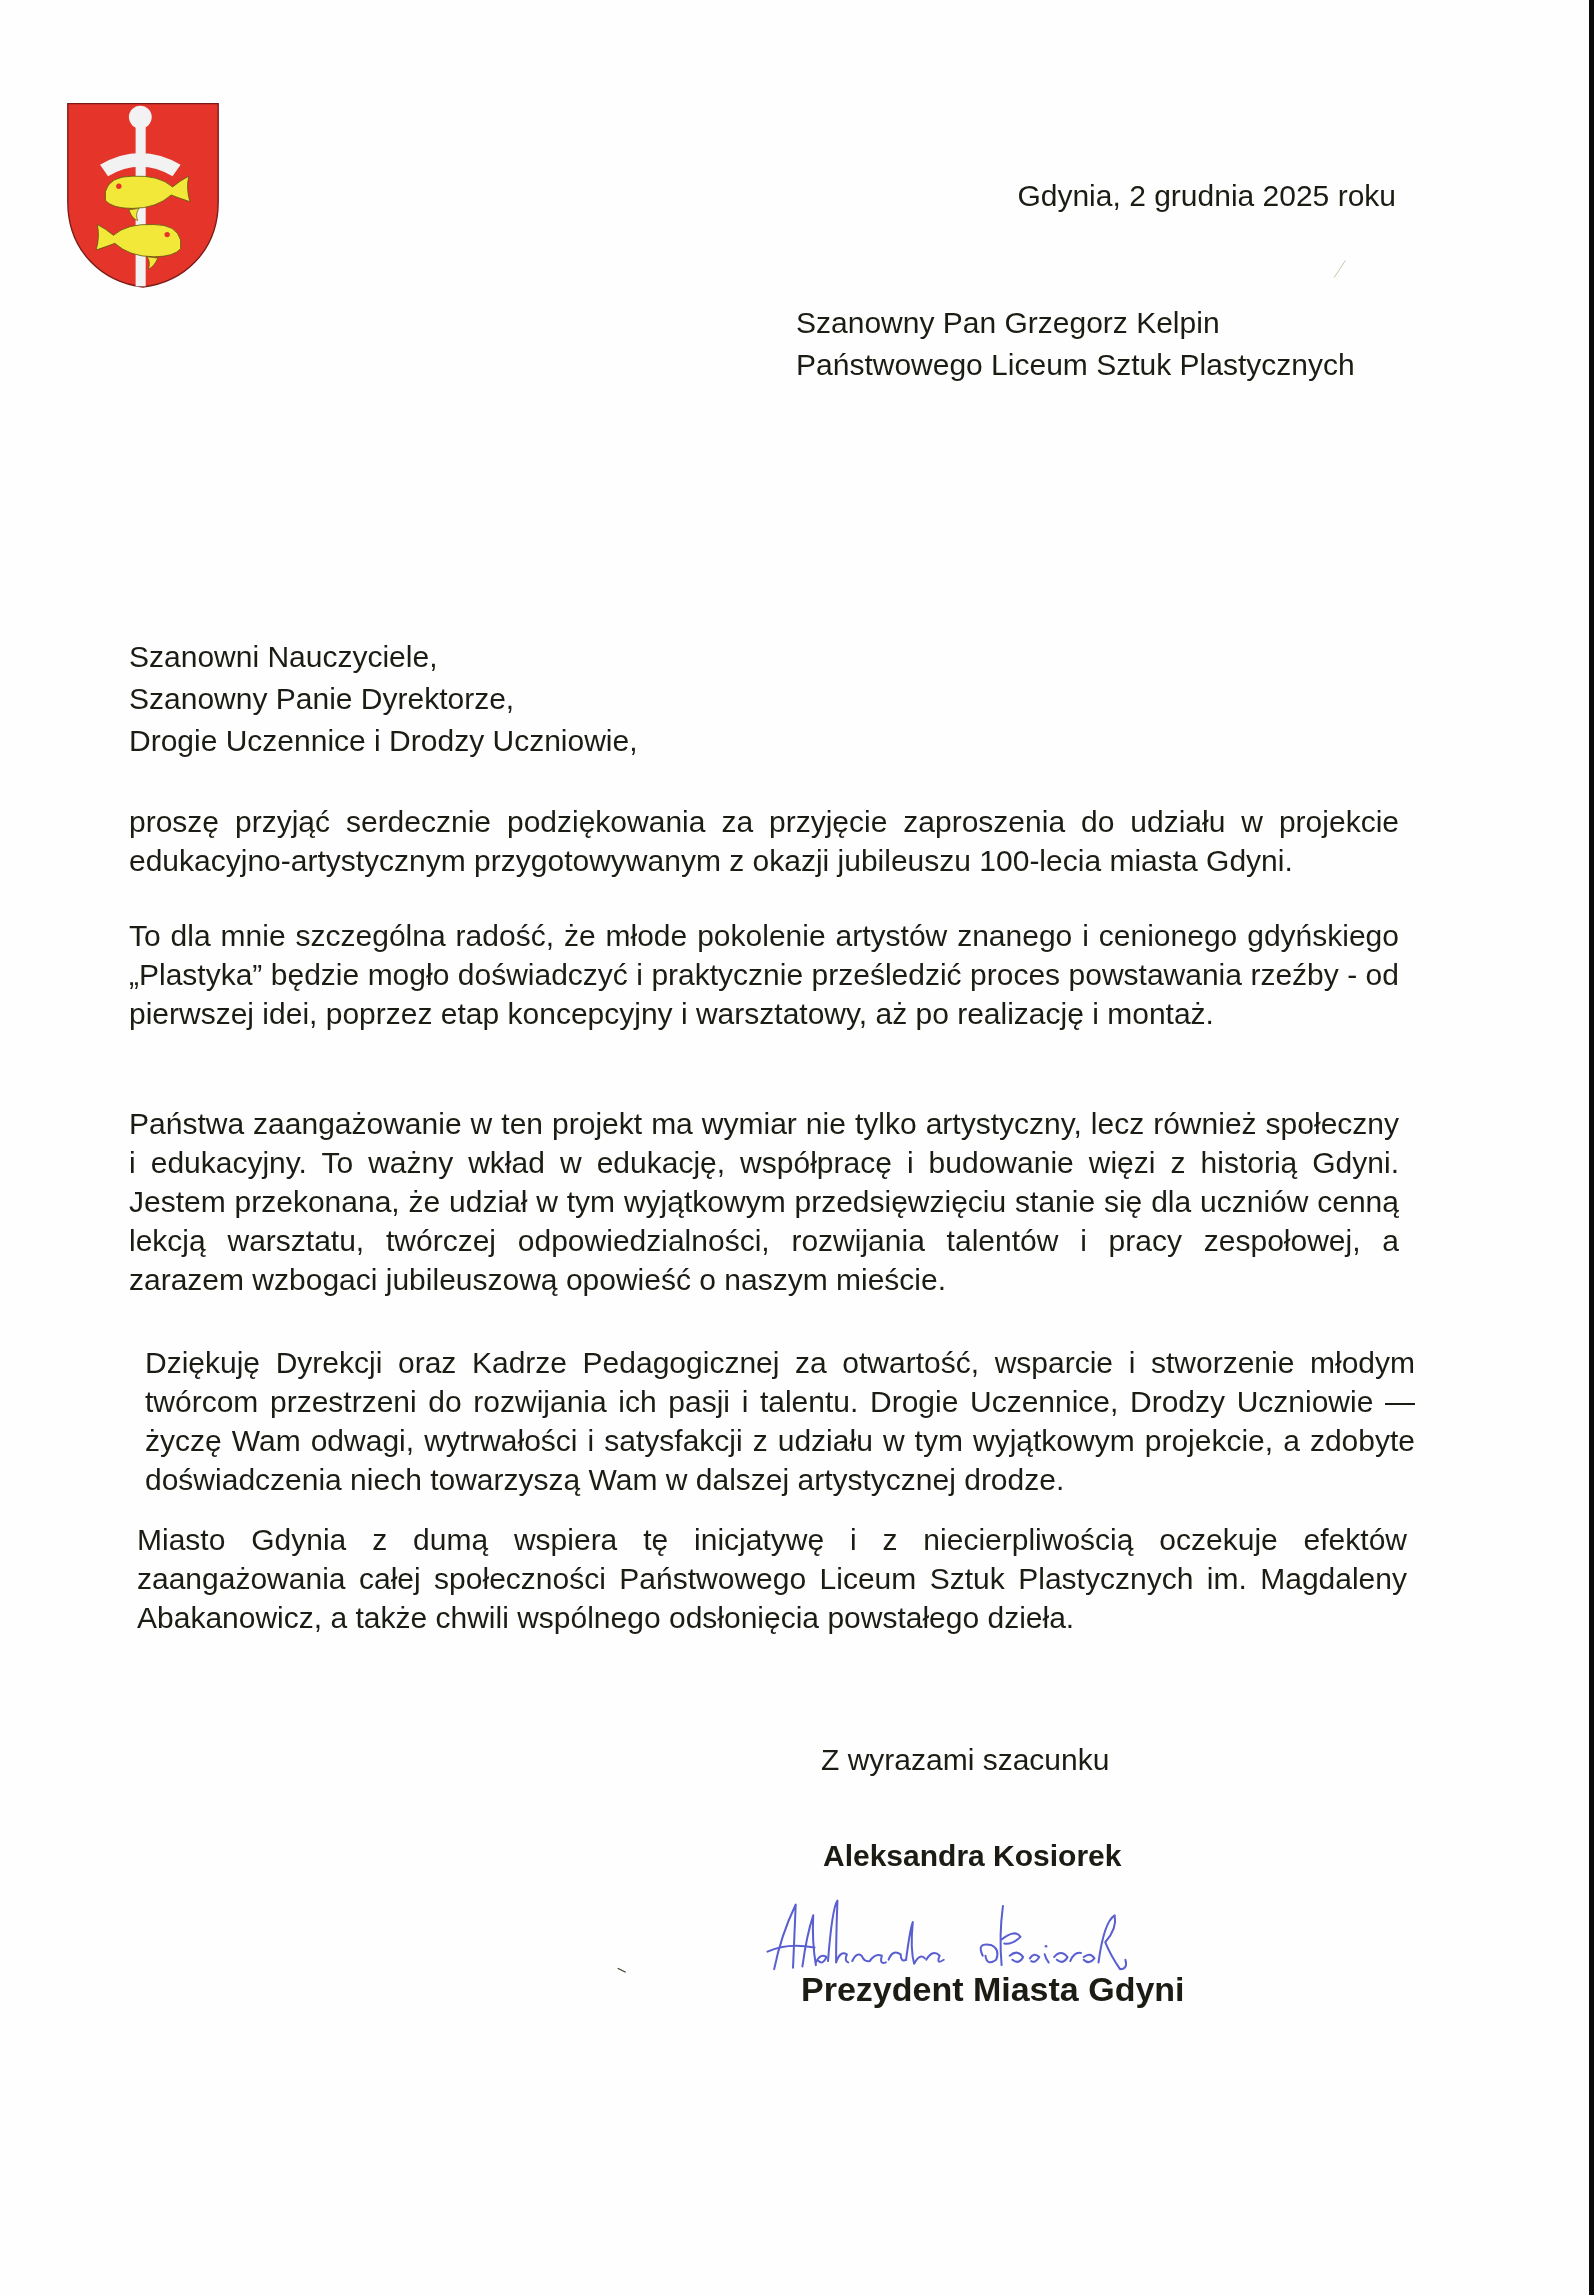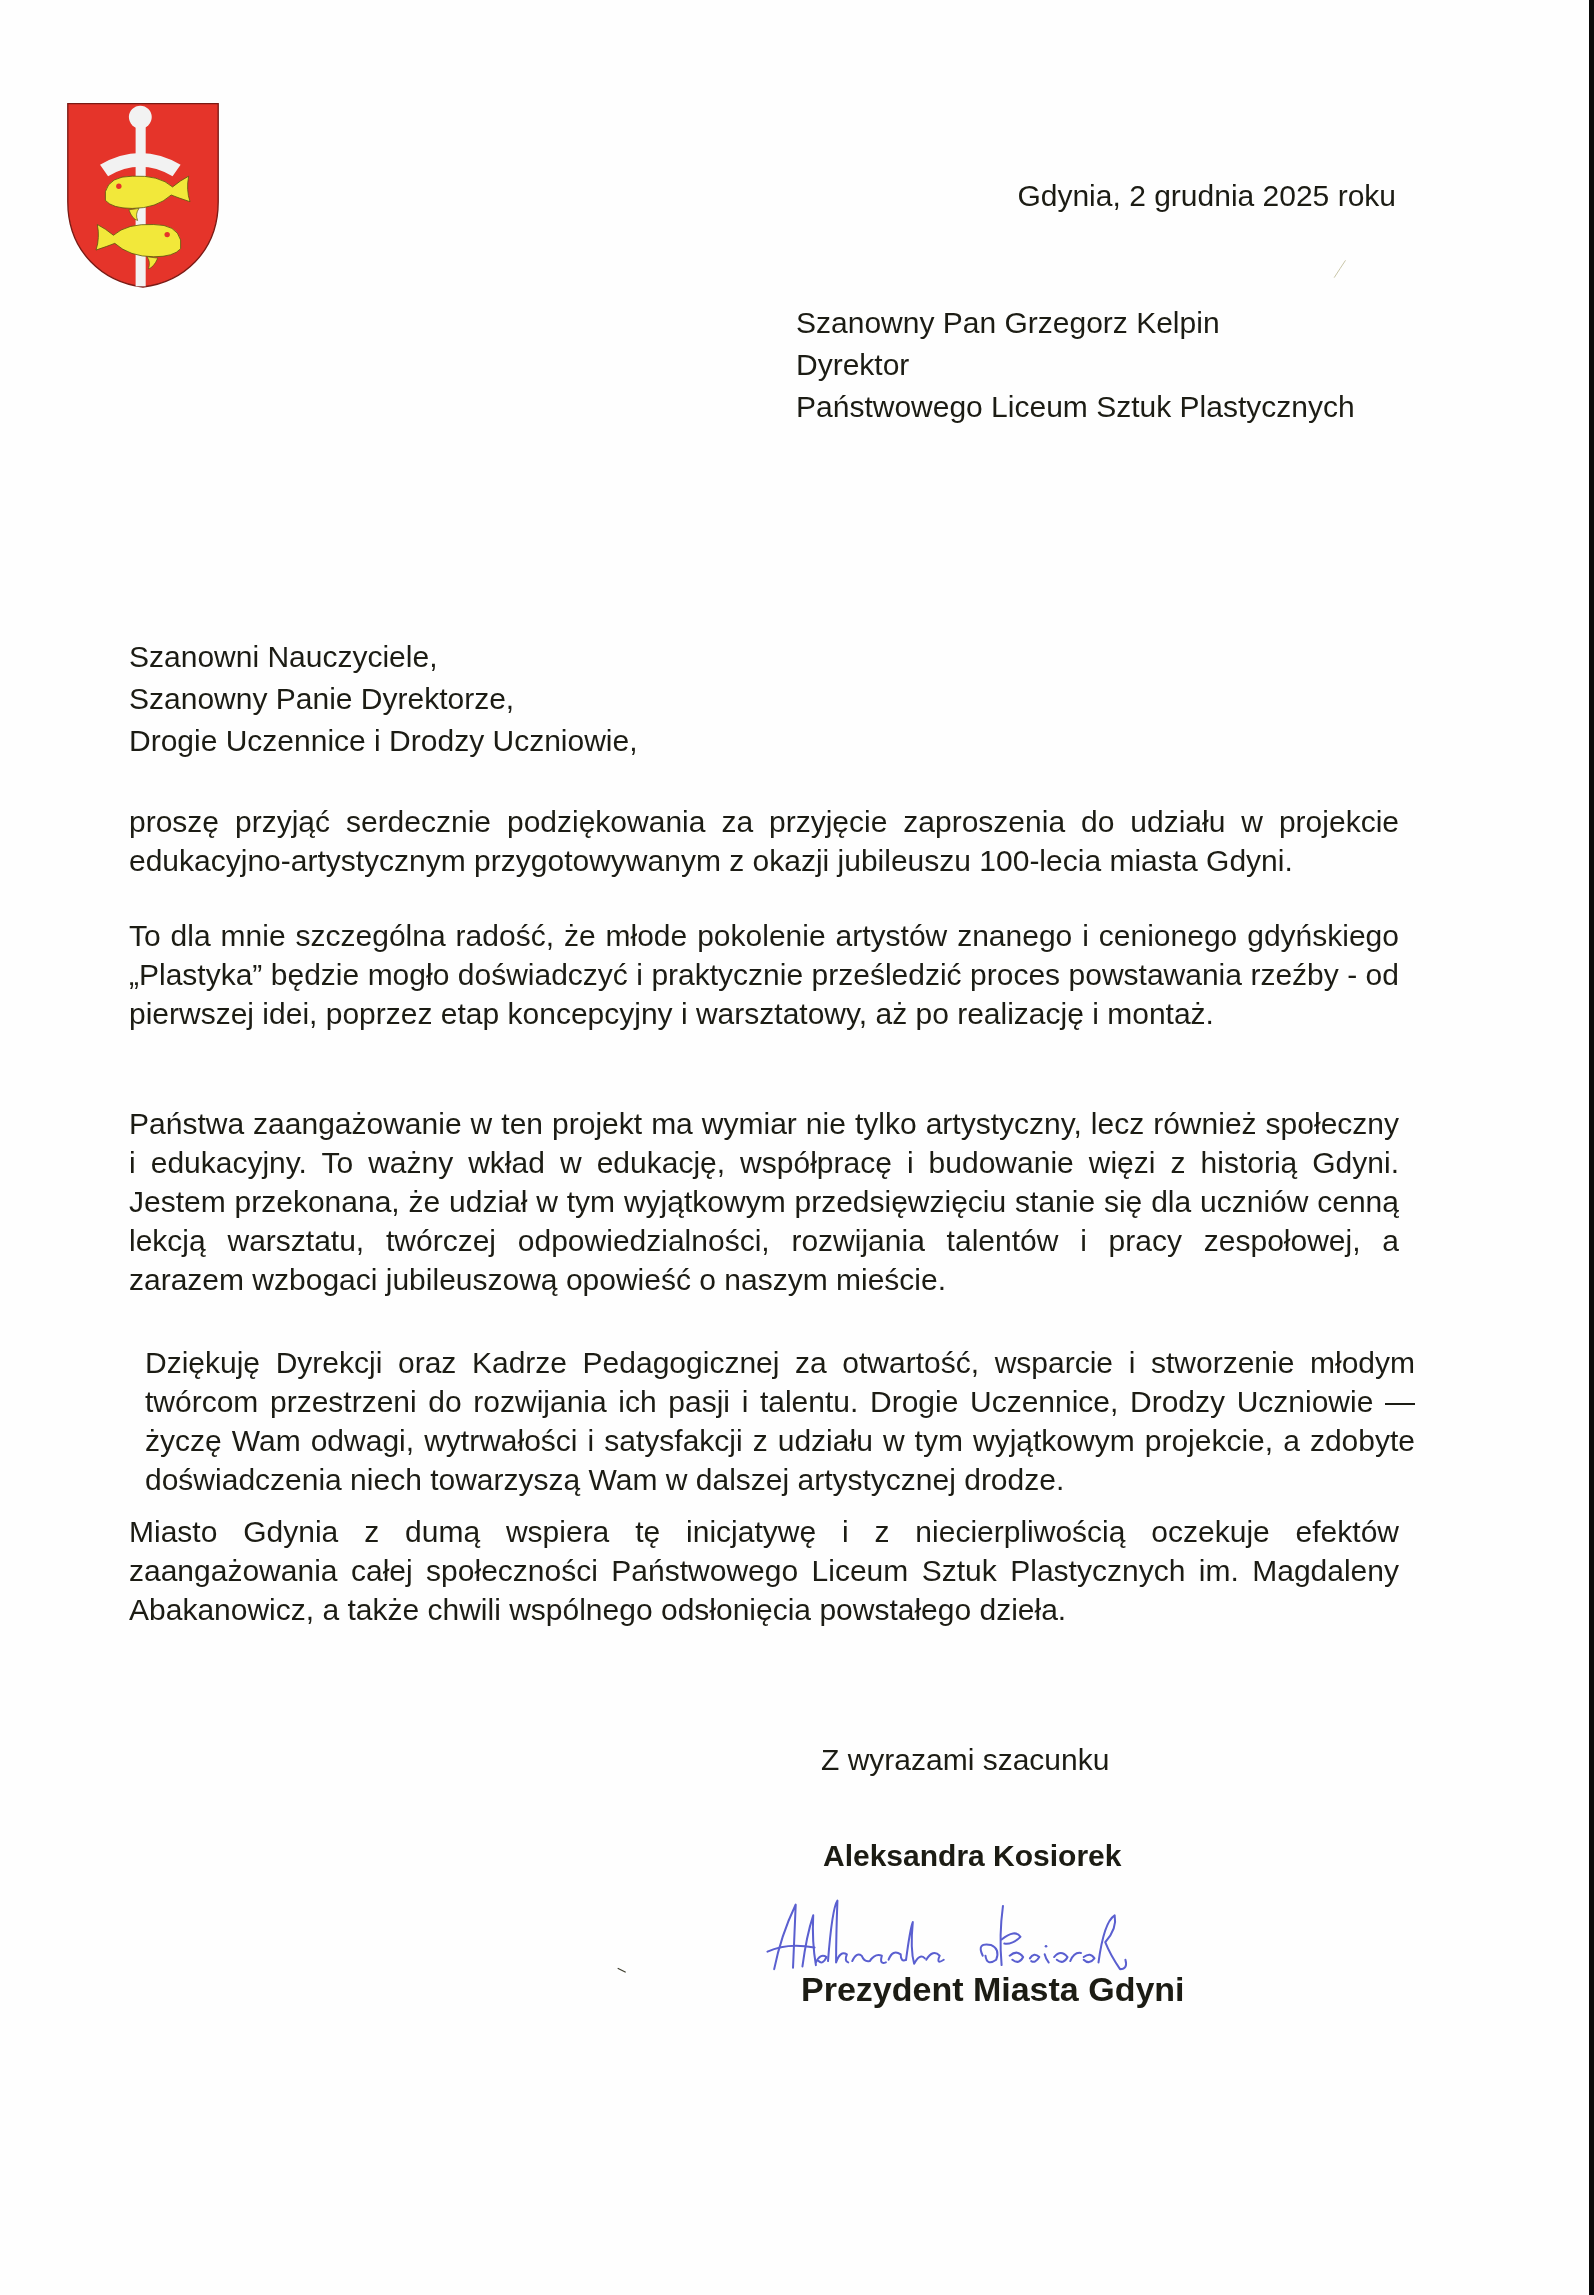--- a/index.html
+++ b/index.html
@@ -150,35 +150,34 @@
   </svg>
 
   <div class="date">Gdynia, 2 grudnia 2025 roku</div>
 
   <svg class="stray-mark" viewBox="0 0 22 30">
     <path d="M20 2 Q12 14 3 28" stroke="#c9c6a8" stroke-width="1.5" fill="none"></path>
   </svg>
 
   <div class="recipient">
     <div>Szanowny Pan Grzegorz Kelpin</div>
-    <div>Dyrektor</div>
     <div>Państwowego Liceum Sztuk Plastycznych</div>
   </div>
 
   <div class="salutation">
     <div>Szanowni Nauczyciele,</div>
     <div>Szanowny Panie Dyrektorze,</div>
     <div>Drogie Uczennice i Drodzy Uczniowie,</div>
   </div>
 
   <p class="body-text p1" style="margin:0">proszę przyjąć serdecznie podziękowania za przyjęcie zaproszenia do udziału w projekcie edukacyjno-artystycznym przygotowywanym z okazji jubileuszu 100-lecia miasta Gdyni.</p>
   <p class="body-text p2" style="margin:0">To dla mnie szczególna radość, że młode pokolenie artystów znanego i cenionego gdyńskiego „Plastyka” będzie mogło doświadczyć i praktycznie prześledzić proces powstawania rzeźby - od pierwszej idei, poprzez etap koncepcyjny i warsztatowy, aż po realizację i  montaż.</p>
   <p class="body-text p3" style="margin:0">Państwa zaangażowanie w ten projekt ma wymiar nie tylko artystyczny, lecz również społeczny i edukacyjny. To ważny wkład w edukację, współpracę i budowanie więzi z historią Gdyni. Jestem przekonana, że udział w tym wyjątkowym przedsięwzięciu stanie się dla uczniów cenną lekcją warsztatu, twórczej odpowiedzialności, rozwijania talentów i pracy zespołowej, a zarazem wzbogaci jubileuszową opowieść o naszym mieście.</p>
   <p class="body-text p4" style="margin:16px">Dziękuję Dyrekcji oraz Kadrze Pedagogicznej za otwartość, wsparcie i stworzenie młodym twórcom przestrzeni do rozwijania ich pasji i talentu. Drogie Uczennice, Drodzy Uczniowie — życzę Wam odwagi, wytrwałości i satysfakcji z udziału w tym wyjątkowym projekcie, a zdobyte doświadczenia niech towarzyszą Wam w dalszej artystycznej drodze.</p>
-  <p class="body-text p5" style="margin:0">Miasto Gdynia z dumą wspiera tę inicjatywę i z niecierpliwością oczekuje efektów zaangażowania całej społeczności Państwowego Liceum Sztuk Plastycznych im. Magdaleny Abakanowicz, a także chwili wspólnego odsłonięcia powstałego dzieła.</p>
+  <p class="body-text p5" style="margin:8px">Miasto Gdynia z dumą wspiera tę inicjatywę i z niecierpliwością oczekuje efektów zaangażowania całej społeczności Państwowego Liceum Sztuk Plastycznych im. Magdaleny Abakanowicz, a także chwili wspólnego odsłonięcia powstałego dzieła.</p>
 
   <div class="closing">Z wyrazami szacunku</div>
 
   <div class="signer-name">Aleksandra Kosiorek</div>
 
   <svg class="signature" viewBox="0 0 700 120" xmlns="http://www.w3.org/2000/svg">
     <g fill="none" stroke="#5a5fd0" stroke-width="3" stroke-linecap="round" stroke-linejoin="round">
 
       <path d="M30 110 Q40 60 62 14 Q60 60 58 108"></path>
       <path d="M20 84 Q50 70 90 78"></path>

